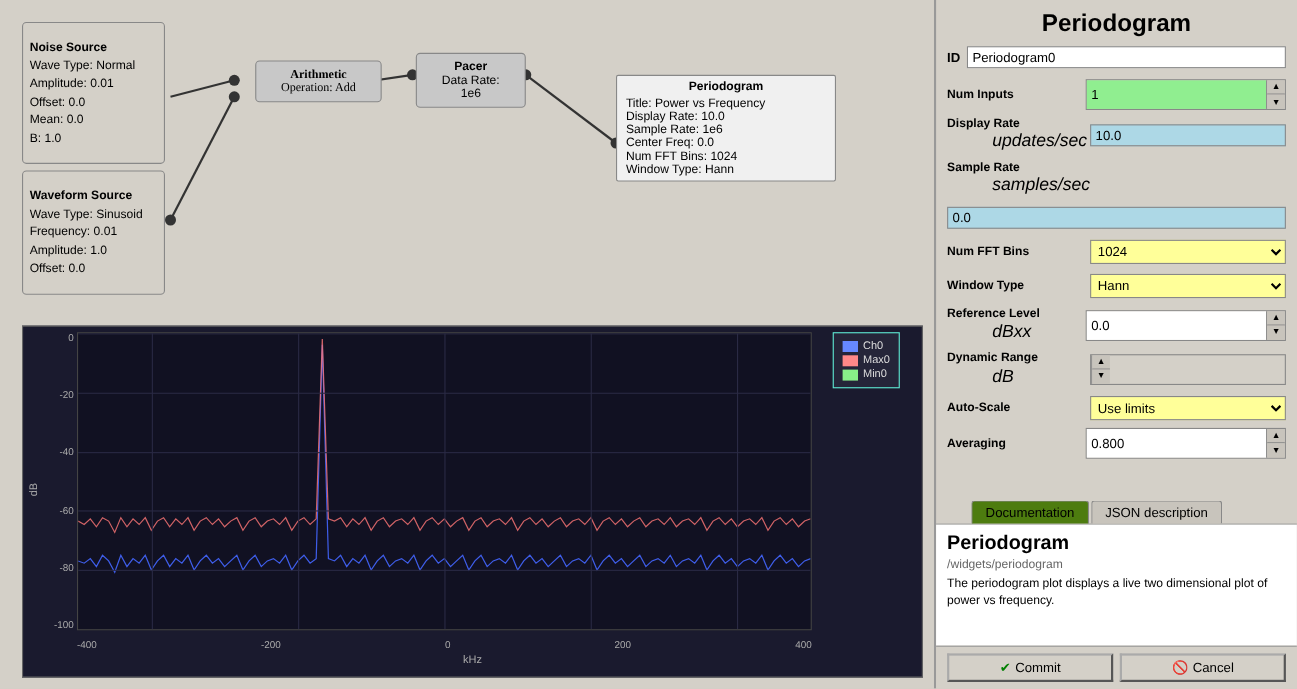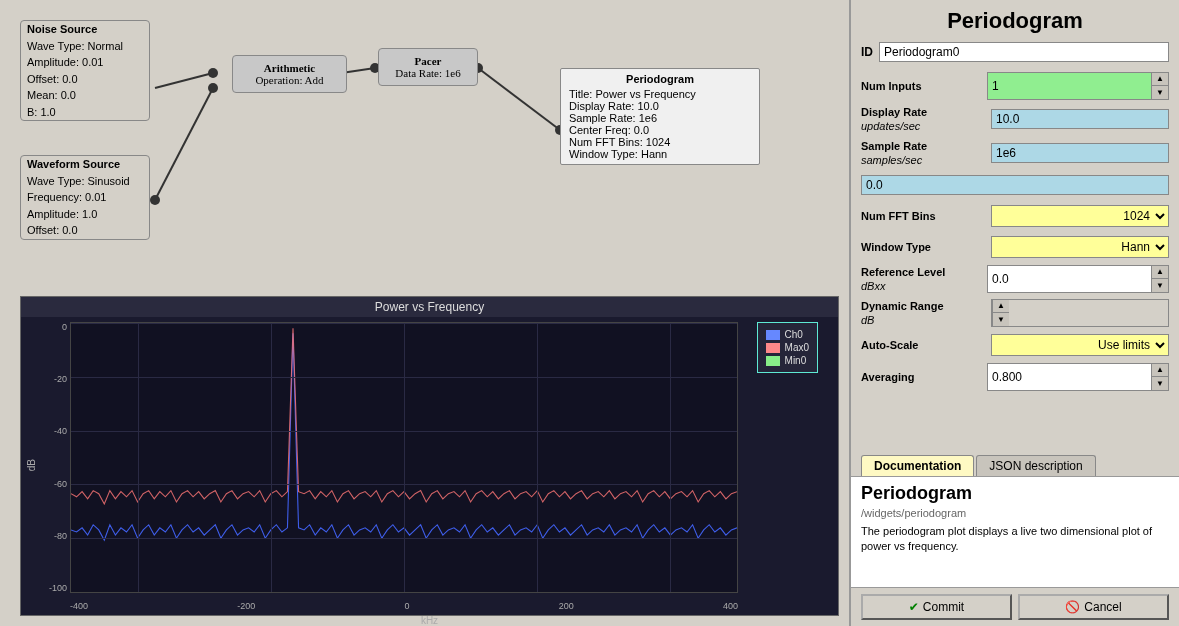--- a/index.html
+++ b/index.html
@@ -20,21 +20,21 @@
       background: #d4d0c8;
       overflow: hidden;
     }
 
     
     .node-box {
       position: absolute;
       background: #d4d0c8;
       border: 1px solid #888;
       border-radius: 4px;
-      padding: 0 6px;
+      padding: 14px 6px;
       font-size: 11px;
       line-height: 1.5;
     }
 
     .node-box .node-title {
       font-weight: bold;
       font-size: 11px;
     }
 
     
@@ -47,24 +47,23 @@
       font-size: 11px;
       text-align: center;
     }
 
     
     .pacer-node {
       position: absolute;
       background: #c8c8c8;
       border: 1px solid #888;
       border-radius: 4px;
-      padding: 6px 10px;
+      padding: 6px 22px;
       font-size: 11px;
       text-align: center;
-      font-family: Liberation Serif, serif;
     }
 
     
     .perio-node {
       position: absolute;
       background: #f0f0f0;
       border: 1px solid #888;
       border-radius: 2px;
       padding: 4px 8px;
       font-size: 11px;
@@ -198,42 +197,42 @@
     .prop-label {
       width: 130px;
       font-size: 11px;
       font-weight: bold;
       line-height: 1.3;
     }
 
     .prop-label .sublabel {
       font-weight: normal;
       font-style: italic;
-      font-size: 11px;
+      font-size: 16px;
+      margin-left: 41px;
     }
 
     .prop-input {
       flex: 1;
       border: 1px solid #888;
       padding: 2px 4px;
       font-size: 12px;
       background: white;
     }
 
     .prop-input.blue {
       background: #add8e6;
     }
 
     .prop-select {
       flex: 1;
       border: 1px solid #888;
       padding: 2px 2px;
       font-size: 12px;
       background: #ffff99;
-      text-align: right;
     }
 
     .prop-spinner {
       display: flex;
       flex: 1;
       border: 1px solid #888;
     }
 
     .prop-spinner input {
       flex: 1;
@@ -278,22 +277,23 @@
       padding: 3px 12px;
       border: 1px solid #888;
       border-bottom: none;
       background: #c8c4bc;
       cursor: pointer;
       font-size: 12px;
       border-radius: 3px 3px 0 0;
     }
 
     .doc-tab.active {
-      background: #fef9c3;
-      font-weight: bold;
+      background: #4d7c0f;
+      font-weight: normal;
+      margin-left: 22px;
     }
 
     .doc-content {
       padding: 6px 10px;
       height: 110px;
       overflow-y: auto;
       background: white;
     }
 
     .doc-heading {
@@ -411,21 +411,20 @@
     <div style="font-weight:bold;text-align:center;margin-bottom:3px;">Periodogram</div>
     <div>Title: Power vs Frequency</div>
     <div>Display Rate: 10.0</div>
     <div>Sample Rate: 1e6</div>
     <div>Center Freq: 0.0</div>
     <div>Num FFT Bins: 1024</div>
     <div>Window Type: Hann</div>
   </div>
 
   <div class="chart-container">
-    <div class="chart-title">Power vs Frequency</div>
     <div style="display:flex;height:calc(100% - 22px);">
       <div style="display:flex;align-items:center;padding:0 3px;">
         <div class="chart-y-label">dB</div>
       </div>
       <div style="flex:1;position:relative;">
 
         <div style="position:absolute;left:0;top:5px;bottom:20px;width:28px;display:flex;flex-direction:column;justify-content:space-between;">
           <div class="y-label">0</div>
           <div class="y-label">-20</div>
           <div class="y-label">-40</div>
@@ -512,21 +511,20 @@
       <div class="prop-label">
         Display Rate<br><span class="sublabel">updates/sec</span>
       </div>
       <input class="prop-input blue" type="text" value="10.0" style="">
     </div>
 
     <div class="prop-row">
       <div class="prop-label">
         Sample Rate<br><span class="sublabel">samples/sec</span>
       </div>
-      <input class="prop-input blue" type="text" value="1e6" style="">
     </div>
 
     <div class="prop-row">
       <input class="prop-input blue" type="text" value="0.0" style="">
     </div>
 
     <div class="prop-row">
       <div class="prop-label">Num FFT Bins</div>
       <select class="prop-select">
         <option>1024</option>

